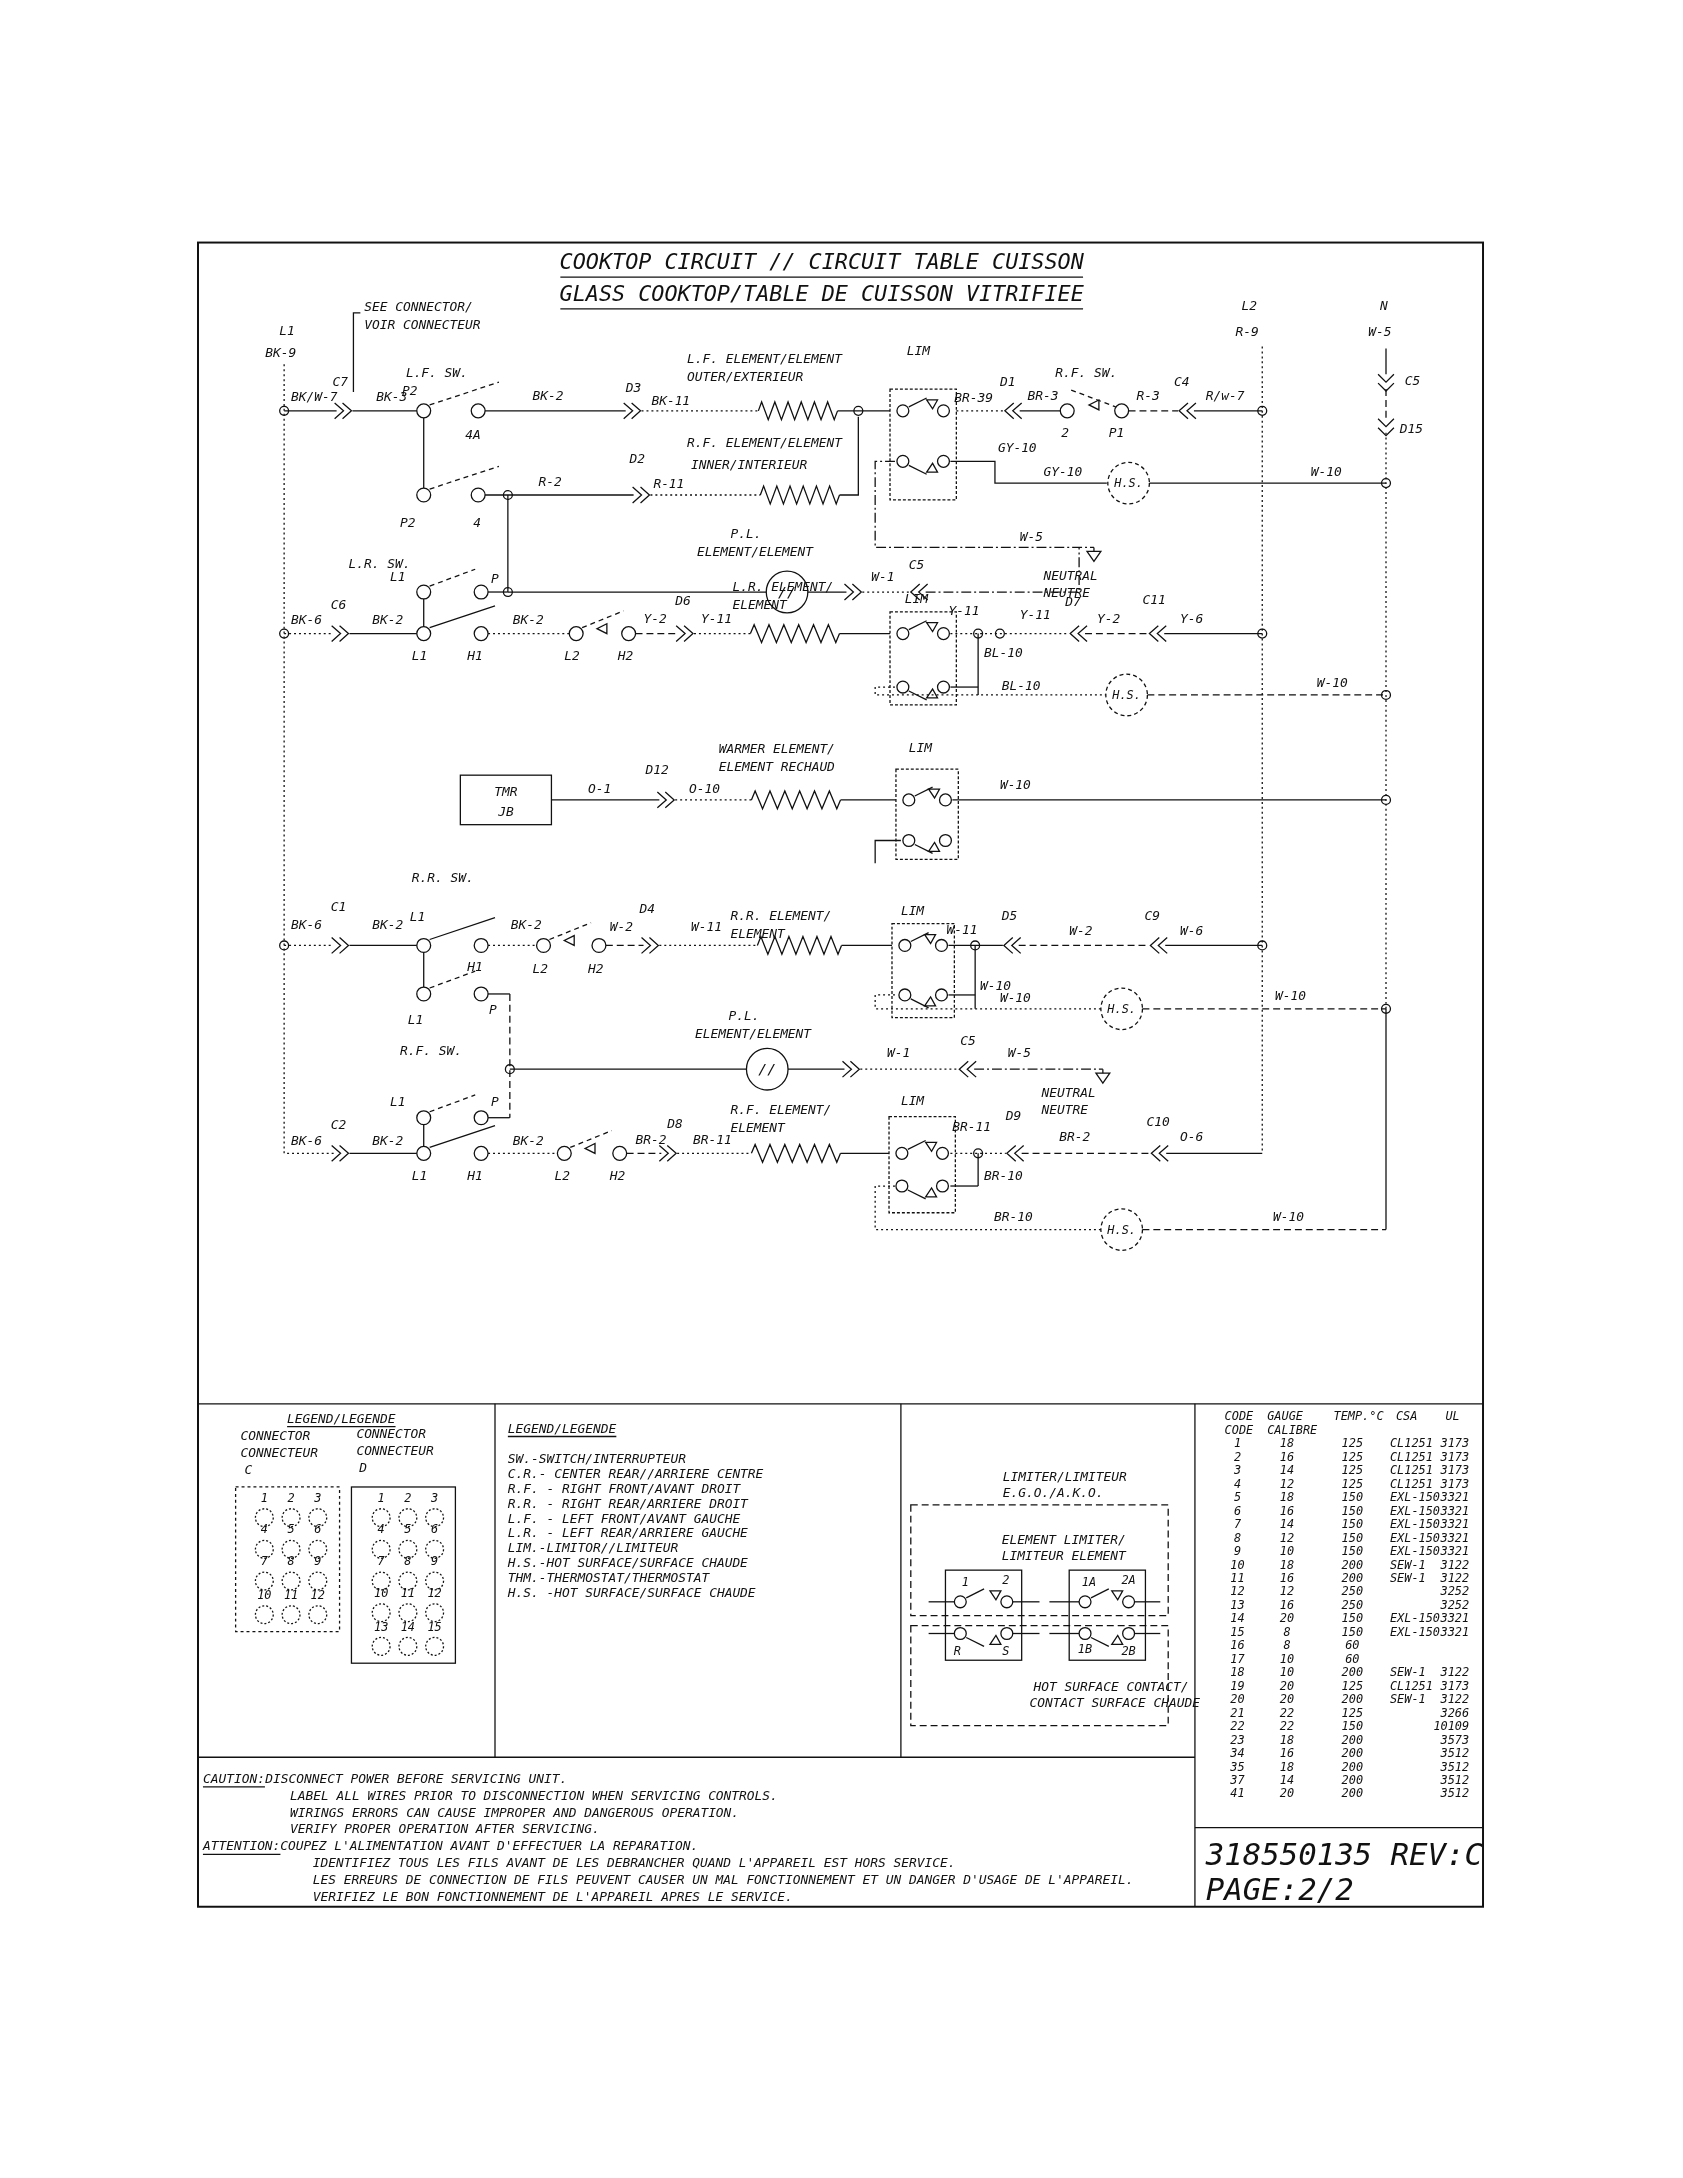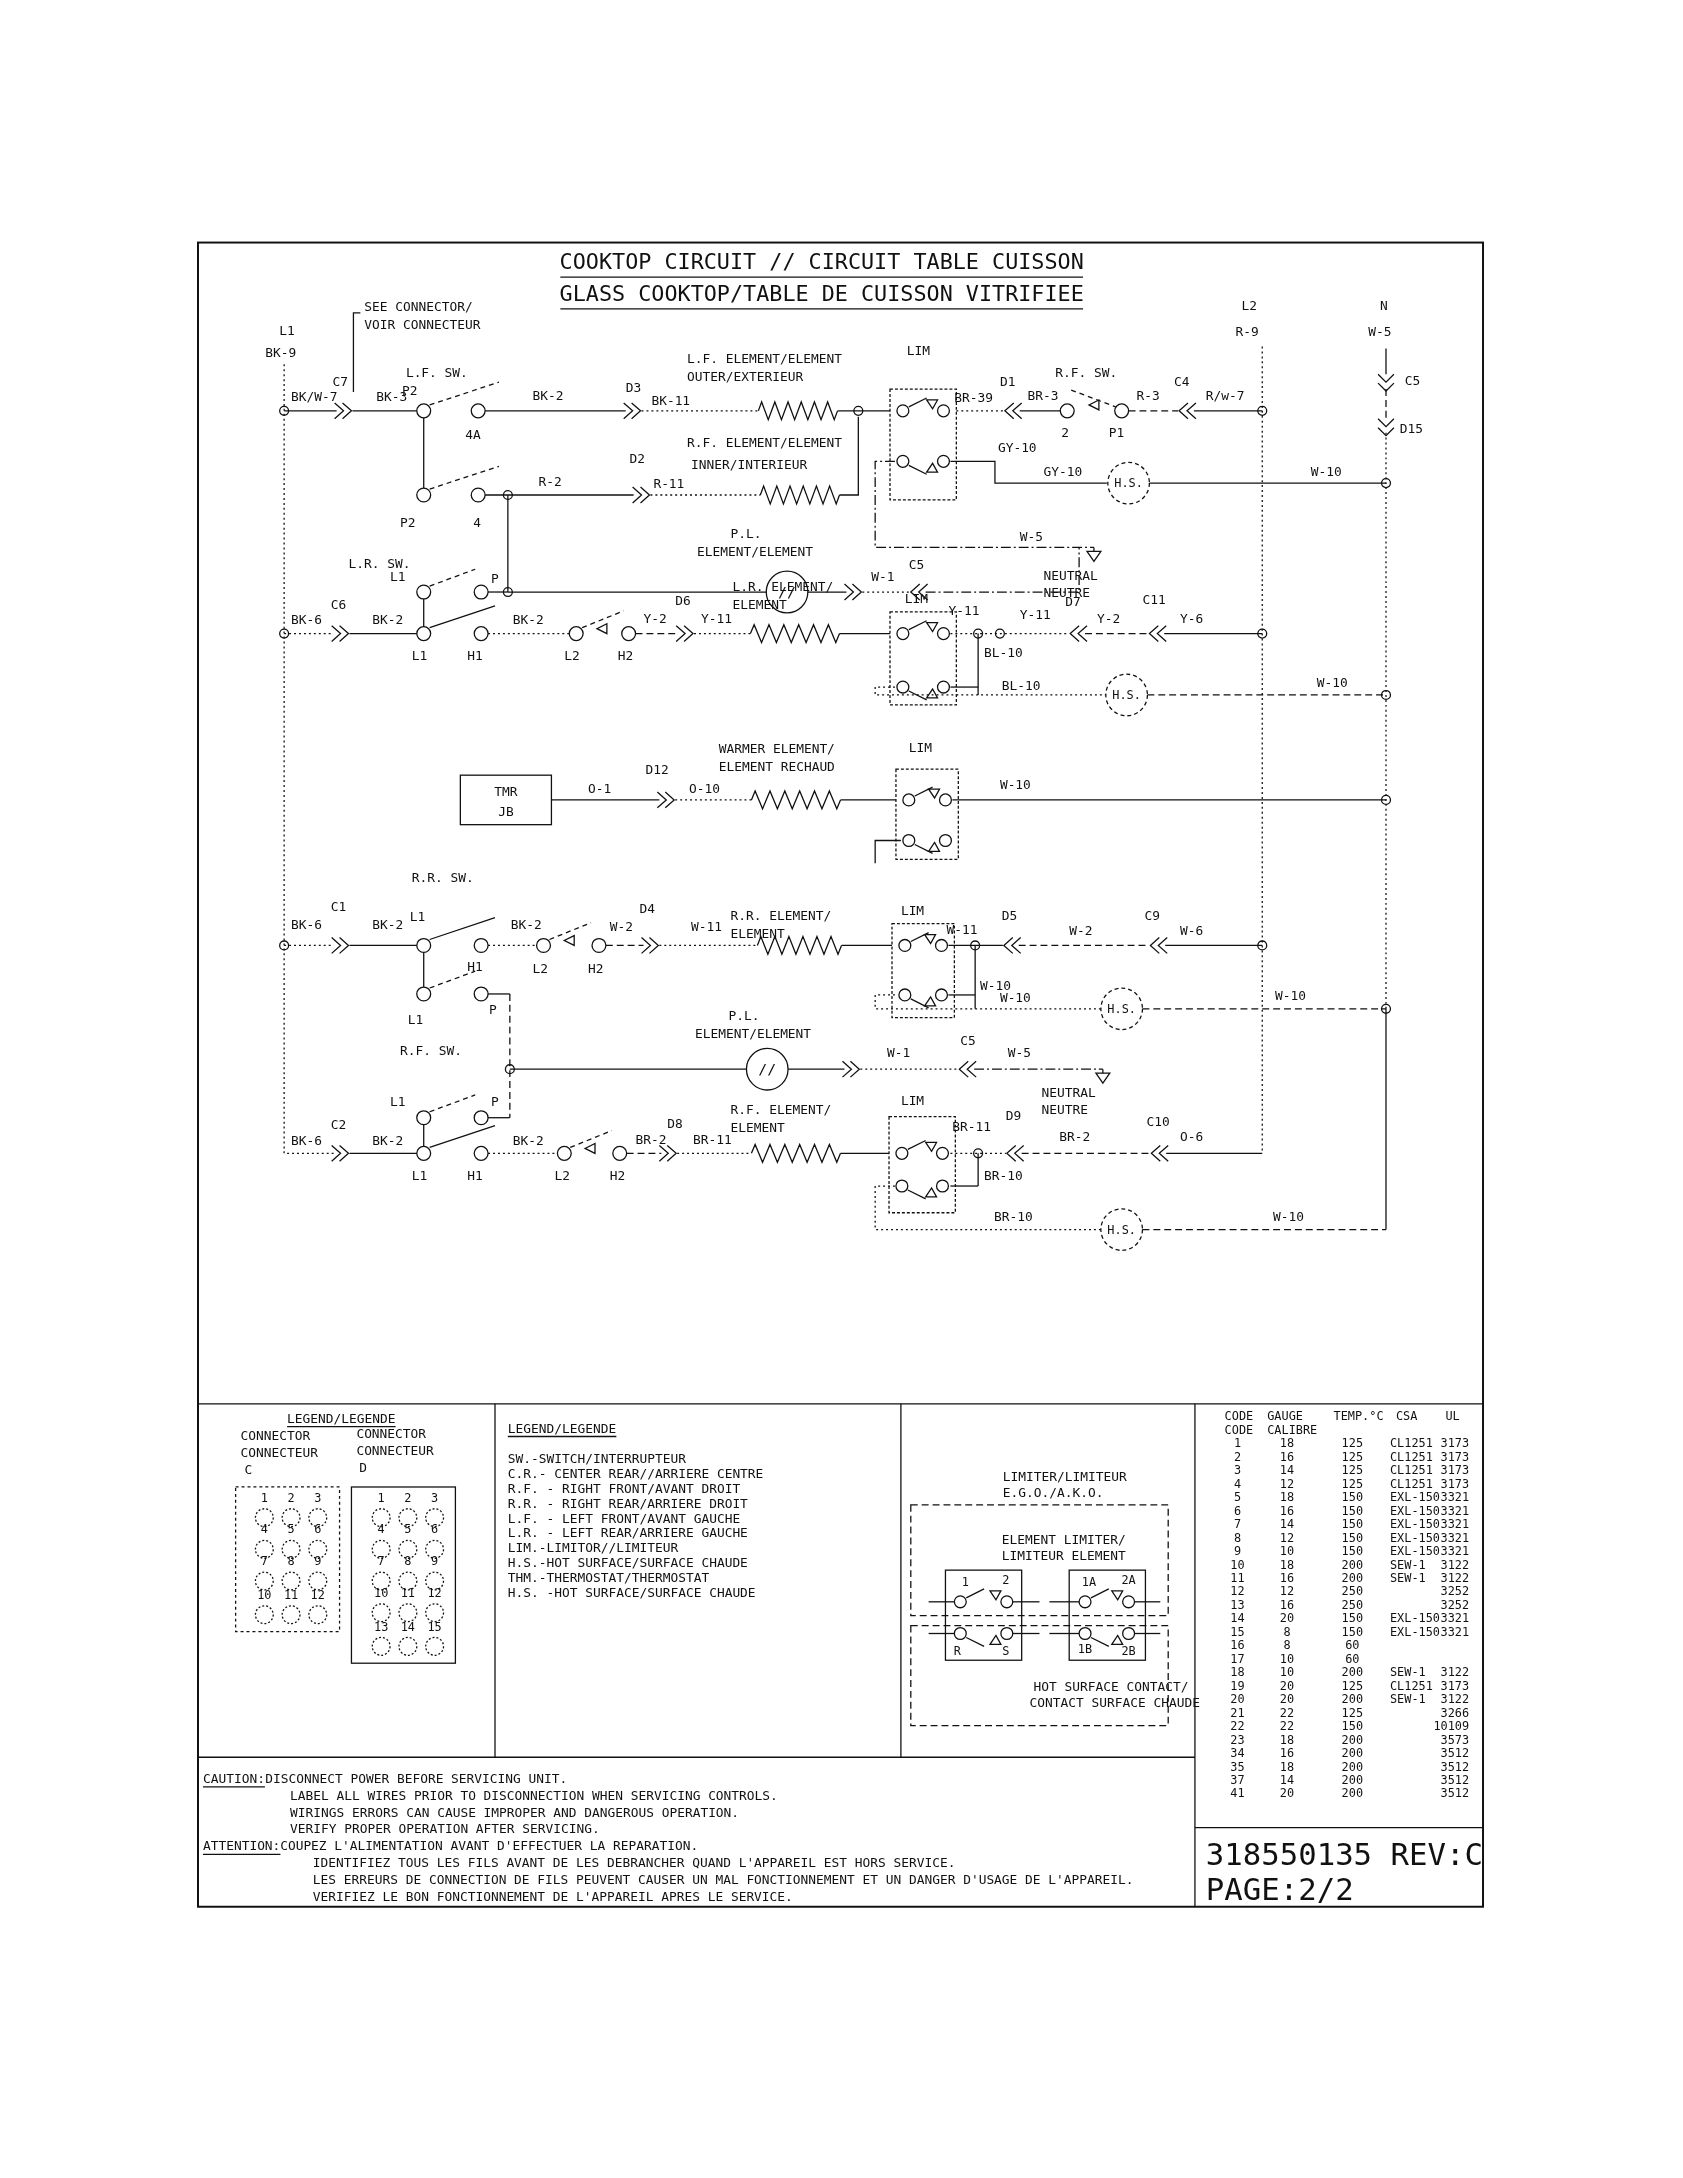--- a/index.html
+++ b/index.html
@@ -1,16 +1,16 @@
 <!DOCTYPE html>
 <html><head>
 <meta charset="utf-8">
 <style>
   html,body{margin:0;padding:0;background:#e8e8e8;}
-  .page{position:relative;width:1683px;height:2178px;background:#ffffff;margin:0 auto;}
+  .page{position:relative;width:1683px;height:2178px;background:#ffffff;margin:0 auto;font-style:italic;}
   svg{position:absolute;left:0;top:0;}
   svg line,svg polyline,svg polygon,svg rect,svg circle,svg path{stroke:#111;fill:none;stroke-width:1.3;}
   svg .bd{stroke-width:2;}
   svg text{fill:#111;font-family:"DejaVu Sans Mono","Liberation Mono",monospace;white-space:pre;}
 </style>
 </head>
 <body>
 
 <div class="page">
   <svg id="schem" width="1683" height="2178" viewBox="0 0 1700 2200">

